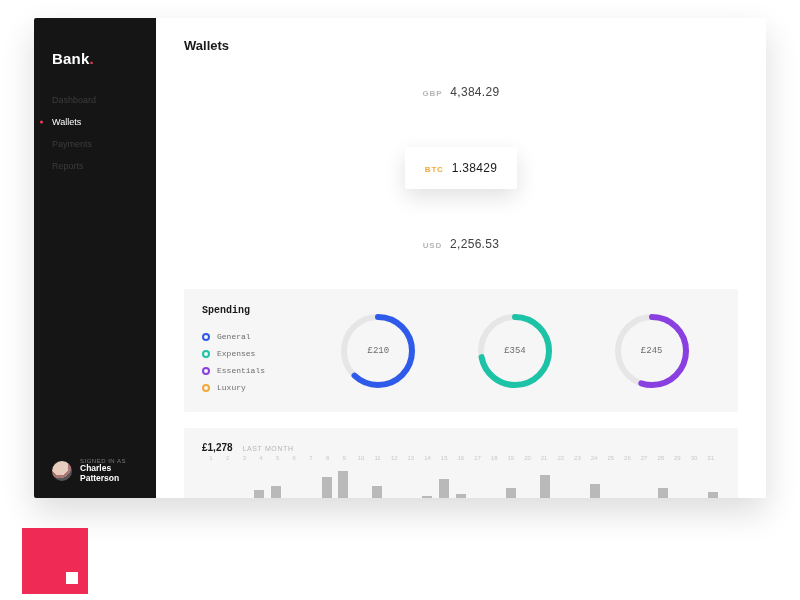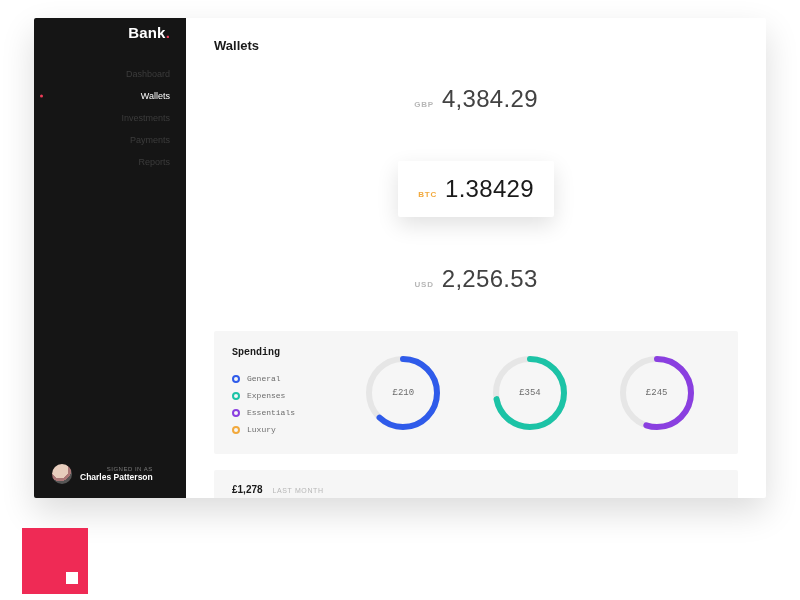--- a/index.html
+++ b/index.html
@@ -1,39 +1,39 @@
 <!DOCTYPE html>
 <html><head>
 <meta charset="utf-8">
 <style>
   * { box-sizing: border-box; margin: 0; padding: 0; }
   html, body { width: 800px; height: 600px; overflow: hidden; font-family: -apple-system, "Helvetica Neue", Arial, sans-serif; background: #fff; }
   .stage { position: relative; width: 800px; height: 600px; background: #fff; }
   .panel { position: absolute; left: 34px; top: 18px; width: 732px; height: 480px; border-radius: 2px; box-shadow: 0 14px 34px rgba(0,0,0,.14); background: #fff; display: flex; overflow: hidden; }
   
-  .sidebar { width: 152px; background: #151515; color: #fff; display: flex; flex-direction: column; padding: 6px 16px 14px 18px; text-align: right; }
+  .sidebar { width: 122px; background: #151515; color: #fff; display: flex; flex-direction: column; padding: 32px 16px 14px 18px; }
   .brand { font-weight: 700; font-size: 15px; letter-spacing: .2px; margin-bottom: 22px; }
   .brand .dot { color: #ef3b57; }
   .nav { list-style: none; }
   .nav li { font-size: 9px; color: #3c3c3c; padding: 6px 0; position: relative; cursor: pointer; }
   .nav li.active { color: #fff; }
   .nav li.active::before { content: ""; position: absolute; left: -12px; top: 50%; width: 3px; height: 3px; background: #ef3b57; border-radius: 50%; transform: translateY(-50%); }
   .spacer { flex: 1; }
   .user { display: flex; align-items: center; gap: 8px; }
   .avatar { width: 20px; height: 20px; border-radius: 50%; background: radial-gradient(circle at 40% 30%, #e7cdbd 0 45%, #a77 46% 60%, #555 61% 100%); flex: none; }
   .user-meta { line-height: 1.15; }
   .user-meta .cap { font-size: 6px; color: #7a7a7a; letter-spacing: .5px; text-transform: uppercase; }
   .user-meta .name { font-size: 8.5px; color: #fff; font-weight: 600; }
   
   .main { flex: 1; padding: 20px 28px 18px 28px; }
   .title { font-size: 13px; font-weight: 700; color: #1a1a1a; margin-bottom: 18px; }
   .balances { display: flex; justify-content: center; gap: 34px; align-items: center; margin-bottom: 24px; flex-direction: column; }
   .bal { display: flex; align-items: baseline; gap: 8px; padding: 14px 20px; border-radius: 2px; cursor: pointer; }
   .bal .code { font-size: 8px; letter-spacing: .8px; color: #b7b7b7; font-weight: 600; }
-  .bal .amt { font-size: 24px; color: #424242; letter-spacing: .3px; }
+  .bal .amt { font-size: 12px; color: #424242; letter-spacing: .3px; }
   .bal.active { background: #fff; box-shadow: 0 8px 22px rgba(0,0,0,.12); }
   .bal.active .code { color: #f2a93c; }
   .bal.active .amt { color: #1a1a1a; }
   
   .card { background: #f6f6f6; border-radius: 2px; padding: 16px 18px; }
   .spend { display: flex; gap: 16px; margin-bottom: 16px; font-family: Liberation Mono, monospace; }
   .spend-left { width: 92px; }
   .spend-left h3 { font-size: 10px; font-weight: 700; color: #1a1a1a; margin-bottom: 12px; }
   .legend { list-style: none; }
   .legend li { display: flex; align-items: center; gap: 7px; font-size: 8px; color: #6d6d6d; padding: 4px 0; }
@@ -60,21 +60,20 @@
 <div class="stage">
   <div class="panel">
 
     <aside class="sidebar">
       <div class="brand">
         <span>Bank</span><span class="dot">.</span>
       </div>
       <ul class="nav">
         <li>Dashboard</li>
         <li class="active">Wallets</li>
-        <li>Investments</li>
         <li>Payments</li>
         <li>Reports</li>
       </ul>
       <div class="spacer"></div>
       <div class="user">
         <div class="avatar"></div>
         <div class="user-meta">
           <div class="cap">SIGNED IN AS</div>
           <div class="name">Charles Patterson</div>
         </div>

